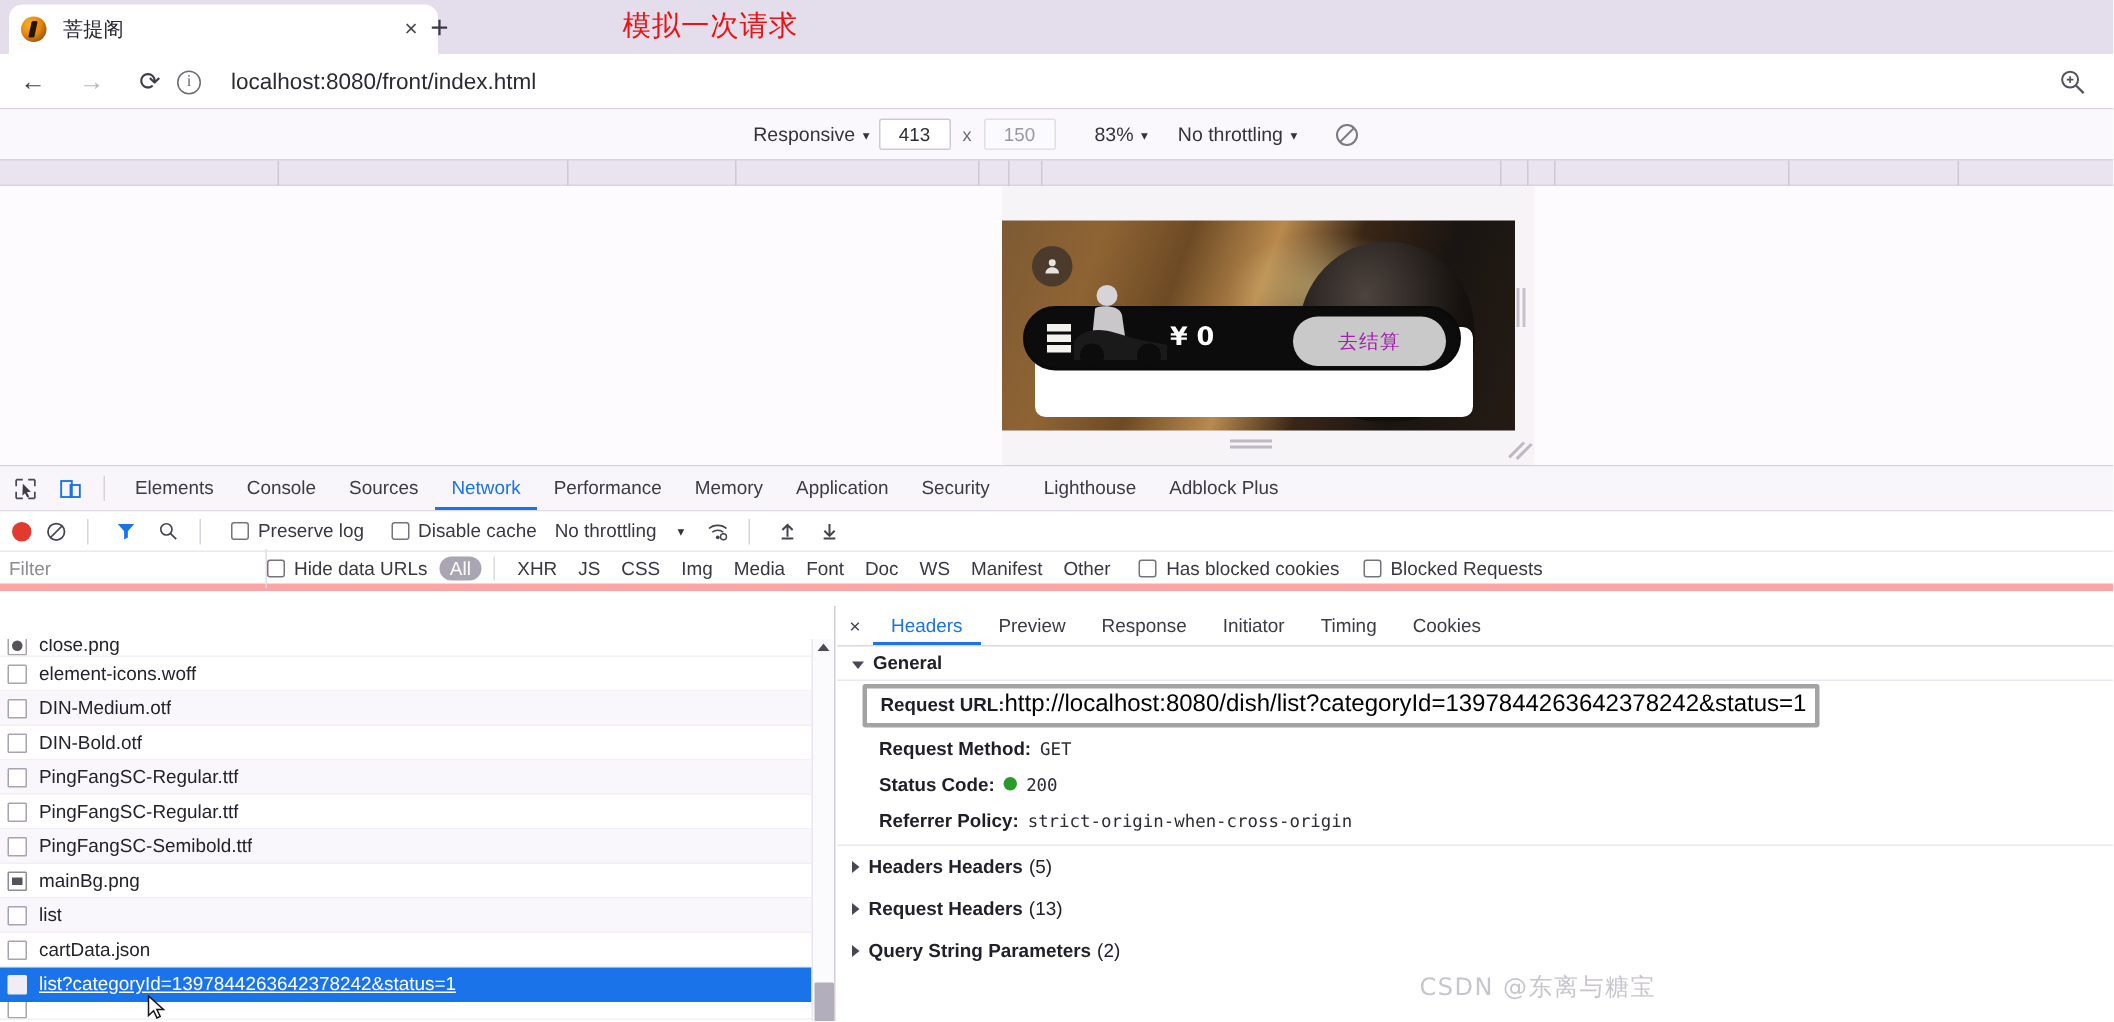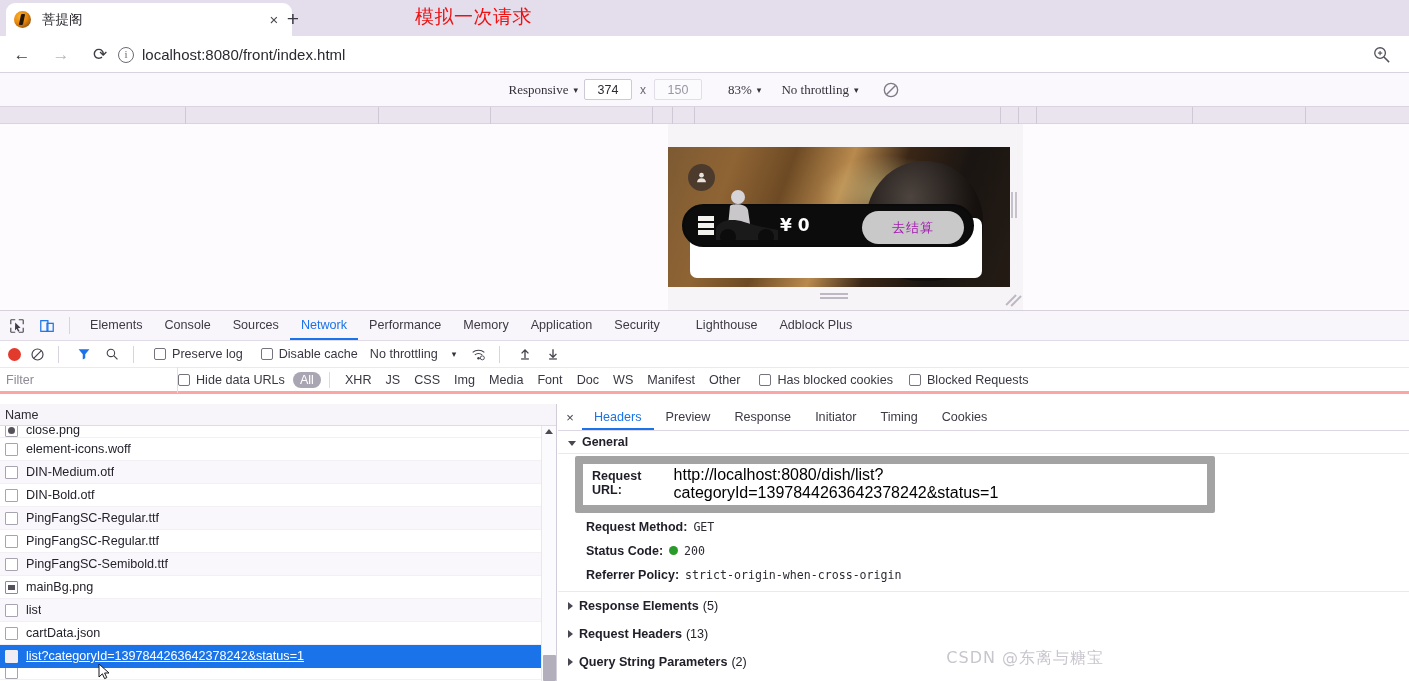--- a/index.html
+++ b/index.html
@@ -67,40 +67,40 @@
     width: 1255px; height: 27px;
     display: flex; align-items: center;
   }
   .info-icon {
     width: 16px; height: 16px; border-radius: 50%;
     border: 1.4px solid #6d6a74; color: #6d6a74;
     font-size: 11px; line-height: 13px; text-align: center;
     font-family: "Liberation Serif", serif; flex: 0 0 auto;
   }
   .url-text {
-    margin-left: 8px; font-size: 15px; color: #2c2a31;
+    margin-left: 20px; font-size: 15px; color: #2c2a31;
     white-space: nowrap;
   }
   .omni-zoom {
     position: absolute; right: 18px; top: 9px;
     width: 19px; height: 19px;
   }
   .chrome-sep {
     position: absolute; left: 0; top: 72px; width: 1409px; height: 1px;
     background: #d8d3de;
   }
 
   
   .device-bar {
     position: absolute; left: 0; top: 73px; width: 1409px; height: 33px;
     background: #faf8fc;
     display: flex; align-items: center; justify-content: center;
     font-size: 13px; color: #35323b;
   }
-  .device-bar .seg { display: flex; align-items: center; font-family: Liberation Serif, serif; }
+  .device-bar .seg { display: flex; align-items: center; }
   .dd-caret { margin-left: 5px; font-size: 9px; color: #35323b; }
   .dim-box {
     width: 48px; height: 21px; margin: 0 6px;
     border: 1px solid #cfc9d6; background: #ffffff; border-radius: 2px;
     display: flex; align-items: center; justify-content: center;
     font-size: 12.5px; color: #2e2b34;
   }
   .dim-box.muted { color: #9b97a3; border-color: #e2dee8; background: #fbfafd; }
   .x-mark { font-size: 12px; color: #6a6772; margin: 0 2px; }
   .dev-spacer { width: 20px; }
@@ -215,21 +215,21 @@
   .tb-icon { width: 24px; height: 24px; display:flex; align-items:center; justify-content:center; margin-left: 4px;}
   .cbx {
     width: 12px; height: 12px; border: 1.4px solid #76737e;
     border-radius: 2px; background: #fff; flex: 0 0 auto; display:inline-block;
   }
   .tb-label { font-size: 12.6px; color: #3a3742; margin-left: 6px; white-space: nowrap;}
   .tb-group { display: flex; align-items: center; margin-left: 11px; }
 
   .filter-row {
     position: relative; height: 26px; background: #ffffff;
-    display: flex; align-items: center; border-bottom: 3px solid #fca5a5;
+    display: flex; align-items: center; border-bottom: 5px solid #fca5a5;
   }
   .filter-input {
     width: 178px; height: 26px; line-height: 26px;
     font-size: 12.6px; color: #8e8a96; padding-left: 6px;
     border-right: 1px solid #e2dde8;
   }
   .filter-vsep { width:1px; height:16px; background:#ddd8e3; margin:0 8px;}
   .ftype {
     font-size: 12.6px; color: #3a3742; padding: 0 7px; white-space: nowrap;
   }
@@ -319,21 +319,21 @@
   .kv {
     display: flex; align-items: baseline; padding: 3px 0 3px 28px;
     font-size: 12.5px; line-height: 18px;
   }
   .kv .k { font-weight: bold; color: #1f1d27; white-space: nowrap; }
   .kv .v {
     font-family: "DejaVu Sans Mono", monospace; font-size: 11.6px;
     color: #2d2b34; margin-left: 6px; white-space: nowrap;
   }
   .url-highlight {
-    position: relative; border: 8px solid #a3a3a3; border-radius: 2px;
+    position: relative; border: 3px solid #a3a3a3; border-radius: 2px;
     margin: 2px 0 2px 17px; padding: 2px 6px 3px 9px; display: inline-flex;
     align-items: baseline; max-width: 640px;
   }
   .status-dot {
     width: 9px; height: 9px; border-radius: 50%;
     background: #2a9a2a; display: inline-block; margin-left: 6px;
     position: relative; top: 0px;
   }
   .collapsed-row {
     display: flex; align-items: center; height: 28px;
@@ -380,21 +380,21 @@
       <line x1="8.5" y1="6.2" x2="8.5" y2="10.8" stroke="#54515c" stroke-width="1.2"></line>
     </svg>
   </div>
   <div class="chrome-sep"></div>
 
   <div class="device-bar">
     <div class="seg">
       <span>Responsive</span>
       <span class="dd-caret">▾</span>
     </div>
-    <div class="dim-box">374</div>
+    <div class="dim-box">413</div>
     <span class="x-mark">x</span>
     <div class="dim-box muted">150</div>
     <div class="dev-spacer"></div>
     <div class="seg">
       <span>83%</span>
       <span class="dd-caret">▾</span>
     </div>
     <div class="dev-spacer"></div>
     <div class="seg">
       <span>No throttling</span>
@@ -571,21 +571,20 @@
         <span class="cbx"></span>
         <span class="tb-label">Has blocked cookies</span>
       </div>
       <div class="tb-group" style="margin-left:16px">
         <span class="cbx"></span>
         <span class="tb-label">Blocked Requests</span>
       </div>
     </div>
 
     <div class="req-pane">
-      <div class="req-head">Name</div>
       <div class="req-list">
         <div class="req-row clipped">
           <span class="ricon round"></span>
           <span class="req-name">close.png</span>
         </div>
         <div class="req-row">
           <span class="ricon"></span>
           <span class="req-name">element-icons.woff</span>
         </div>
         <div class="req-row alt">
@@ -669,21 +668,21 @@
 
       <div class="kv">
         <span class="k">Referrer Policy:</span>
         <span class="v">strict-origin-when-cross-origin</span>
       </div>
 
       <div class="gen-divider"></div>
 
       <div class="collapsed-row">
         <span class="tri"></span>
-        <span class="lbl">Response Elements</span>
+        <span class="lbl">Headers Headers</span>
         <span class="cnt">(5)</span>
       </div>
       <div class="collapsed-row">
         <span class="tri"></span>
         <span class="lbl">Request Headers</span>
         <span class="cnt">(13)</span>
       </div>
       <div class="collapsed-row">
         <span class="tri"></span>
         <span class="lbl">Query String Parameters</span>

